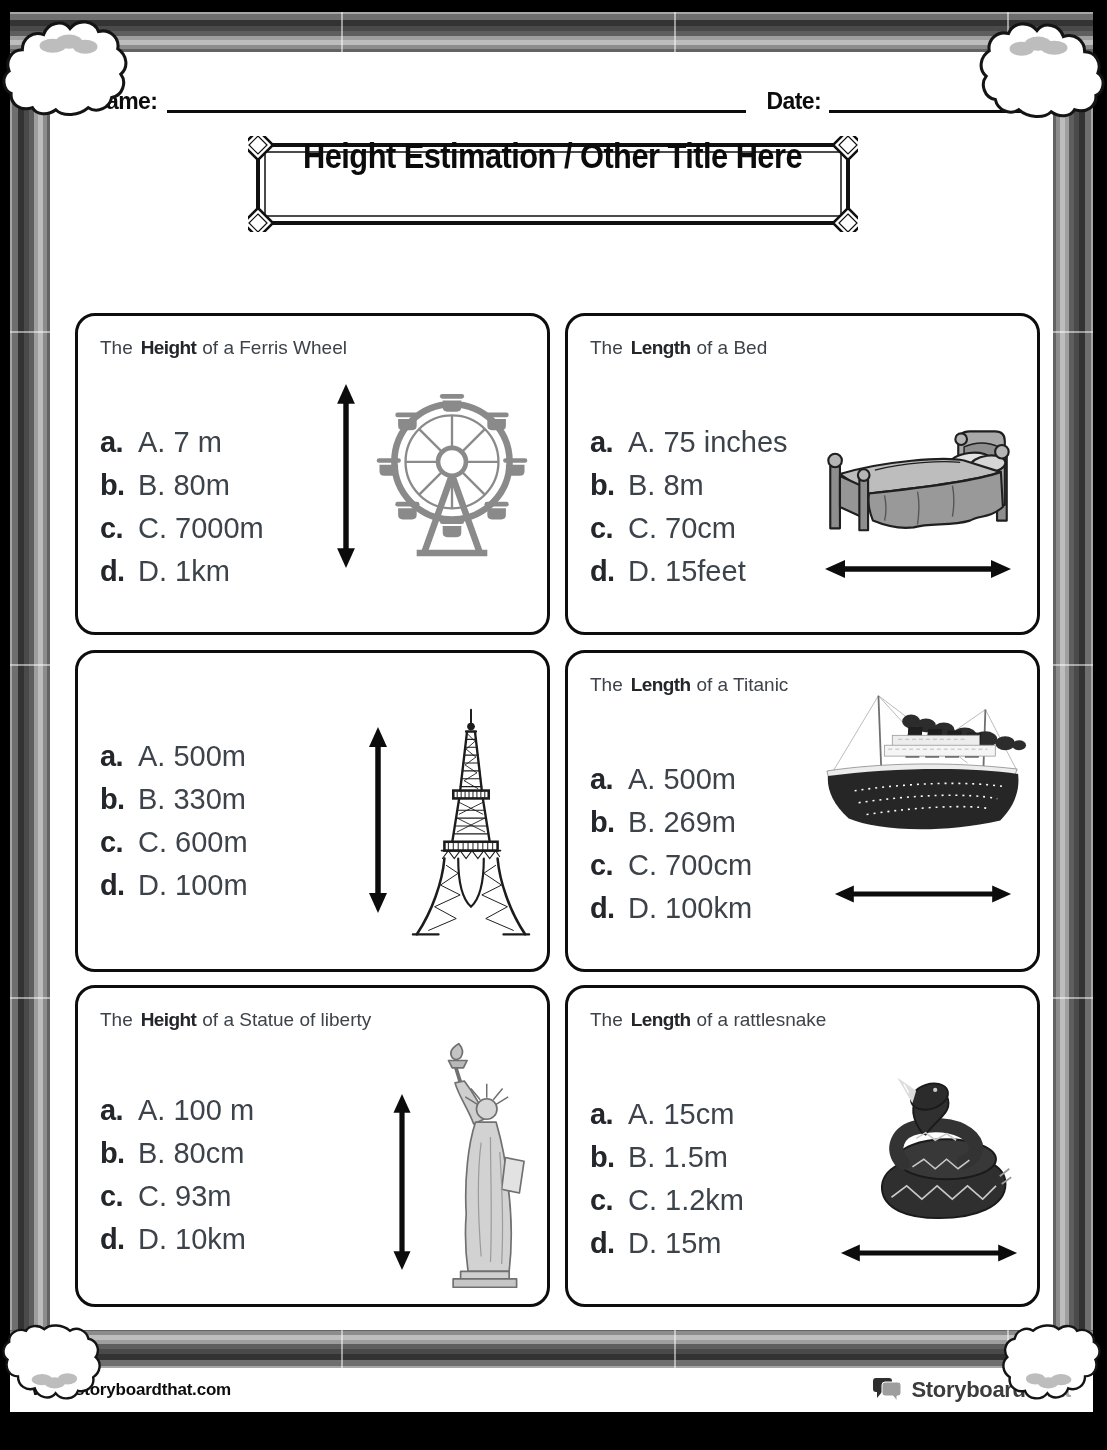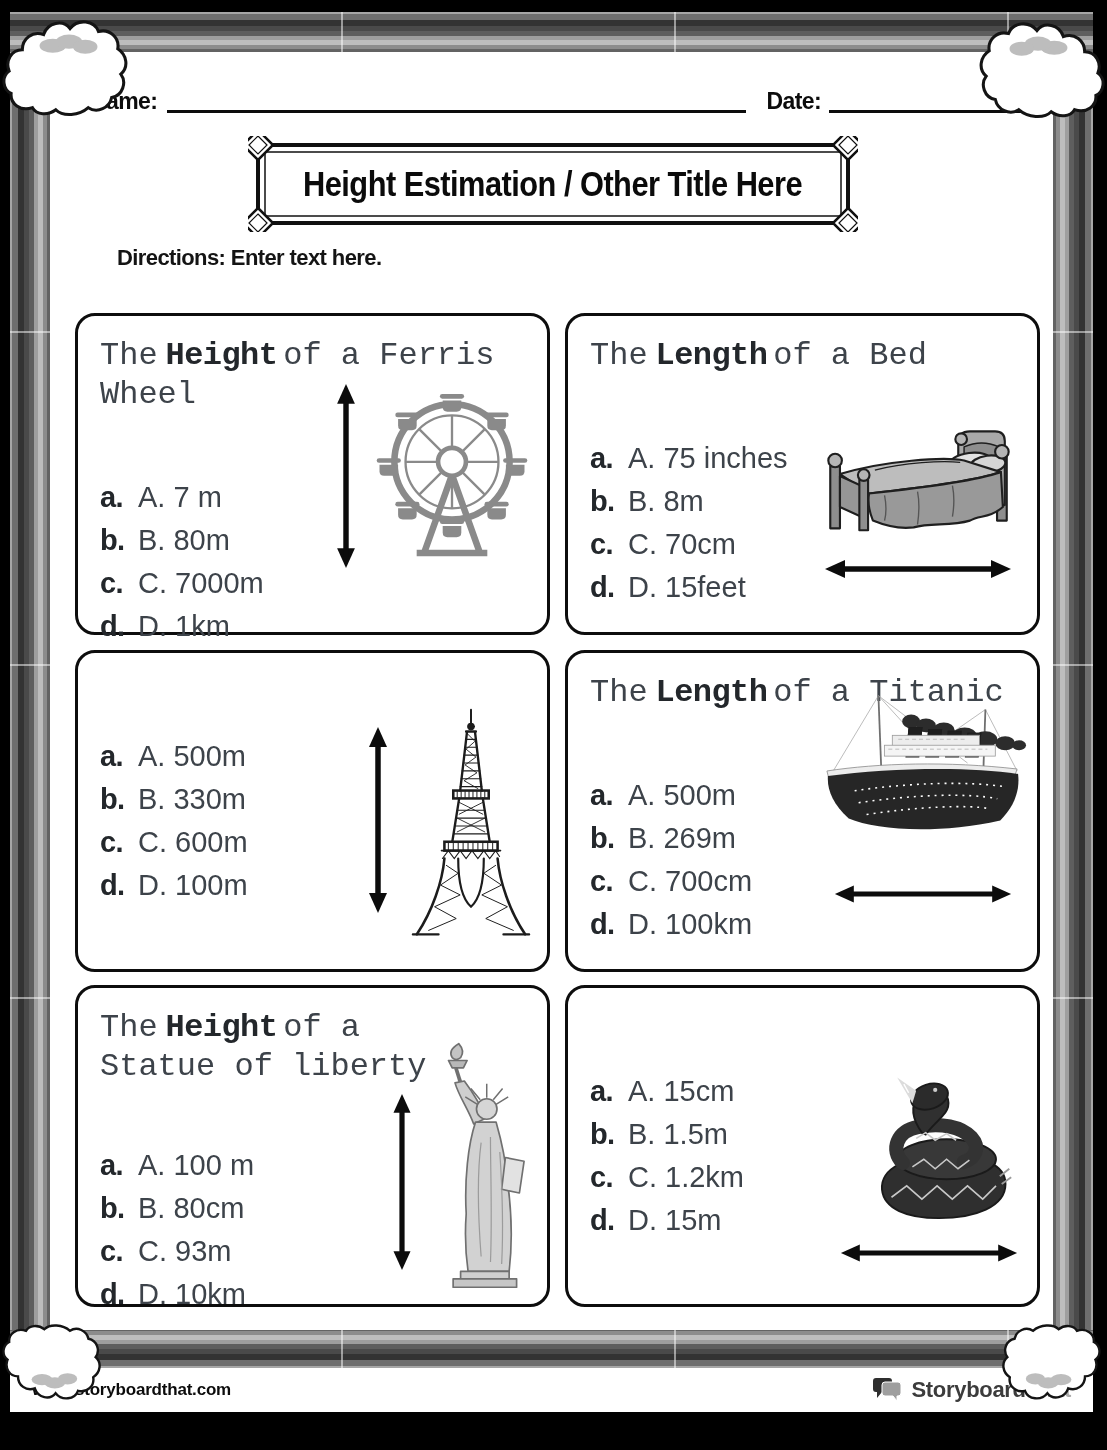--- a/index.html
+++ b/index.html
@@ -39,33 +39,33 @@
   
   .head-row{position:absolute;left:80px;right:68px;top:74px;display:flex;align-items:flex-end;z-index:2;}
   .cond{font-weight:700;letter-spacing:-0.6px;}
   .head-label{font-size:23px;color:#0c0c0c;line-height:1;}
   .write-line{border-bottom:3px solid #0c0c0c;height:24px;}
   .name-line{flex:1;margin:0 20px 0 10px;}
   .date-line{width:196px;margin-left:8px;}
 
   .title-box{position:absolute;left:238px;top:124px;width:610px;height:96px;z-index:2;}
   .title-box svg{position:absolute;left:0;top:0;}
-  .title-text{position:absolute;left:0;right:0;top:0;height:96px;display:flex;align-items:center;justify-content:center;
+  .title-text{position:absolute;left:0;right:0;top:0;height:96px;display:flex;justify-content:center;
       font-size:35px;color:#0b0b0b;white-space:nowrap;}
   .title-text span{display:inline-block;transform:scaleX(.88);}
 
   .directions{position:absolute;left:107px;top:233px;font-size:22px;color:#141414;z-index:2;}
 
   
   .card{position:absolute;width:475px;height:322px;background:#fff;border:3.5px solid #0d0d0d;
         border-radius:20px;box-sizing:border-box;padding:20px 22px;z-index:2;}
   .c1{left:65px;top:301px;} .c2{left:555px;top:301px;}
   .c3{left:65px;top:638px;} .c4{left:555px;top:638px;}
   .c5{left:65px;top:973px;} .c6{left:555px;top:973px;}
-  .card-title{font-size:32px;color:#3d434a;line-height:1.22;font-family:Liberation Mono, monospace;}
+  .card-title{font-size:19px;color:#3d434a;line-height:1.22;}
   .card-title .kw{color:#23272b;margin:0 6px;}
   .card-title .pre{margin-right:2px;}
   .c5 .card-title{max-width:370px;}
   .opts{margin-top:62px;}
   .c5 .opts{margin-top:58px;}
   .opt{font-size:29px;line-height:43px;color:#3d434a;display:flex;}
   .opt .m{color:#23272b;width:38px;flex:0 0 38px;}
   .illu{position:absolute;display:flex;}
   .i1{right:16px;top:66px;gap:14px;}
   .i2{right:16px;top:96px;}
@@ -143,24 +143,20 @@
             <path d="M600,0 L609,9 L600,18 L591,9 Z"></path>
           <path d="M10,78 L19,87 L10,96 L1,87 Z"></path>
             <path d="M600,78 L609,87 L600,96 L591,87 Z"></path>
         </g>
       </svg>
       <div class="title-text cond">
           <span>Height Estimation / Other Title Here</span>
         </div>
     </div>
 
-    <div class="directions cond">
-      <span>Directions:</span>
-      <span>Enter text here.</span>
-    </div>
 
     <div class="card c1">
       <div class="card-title"><span class="pre">The</span><span class="kw cond">Height</span><span>of a Ferris Wheel</span></div>
       <div class="opts">
         <div class="opt">
             <span class="m cond">a.</span>
             <span>A. 7 m</span>
           </div>
         <div class="opt">
             <span class="m cond">b.</span>
@@ -447,20 +443,21 @@
                 <path d="M78,120 C80,150 82,200 80,240"></path>
             </g>
             <rect x="36" y="248" width="52" height="8" fill="#cfcfcf"></rect>
             <rect x="28" y="256" width="68" height="9" fill="#c6c6c6"></rect>
           </g>
         </svg>
       </div>
     </div>
 
     <div class="card c6">
+      <div class="card-title"><span class="pre">The</span><span class="kw cond">Length</span><span>of a rattlesnake</span></div>
       <div class="opts">
         <div class="opt">
             <span class="m cond">a.</span>
             <span>A. 15cm</span>
           </div>
         <div class="opt">
             <span class="m cond">b.</span>
             <span>B. 1.5m</span>
           </div>
         <div class="opt">

